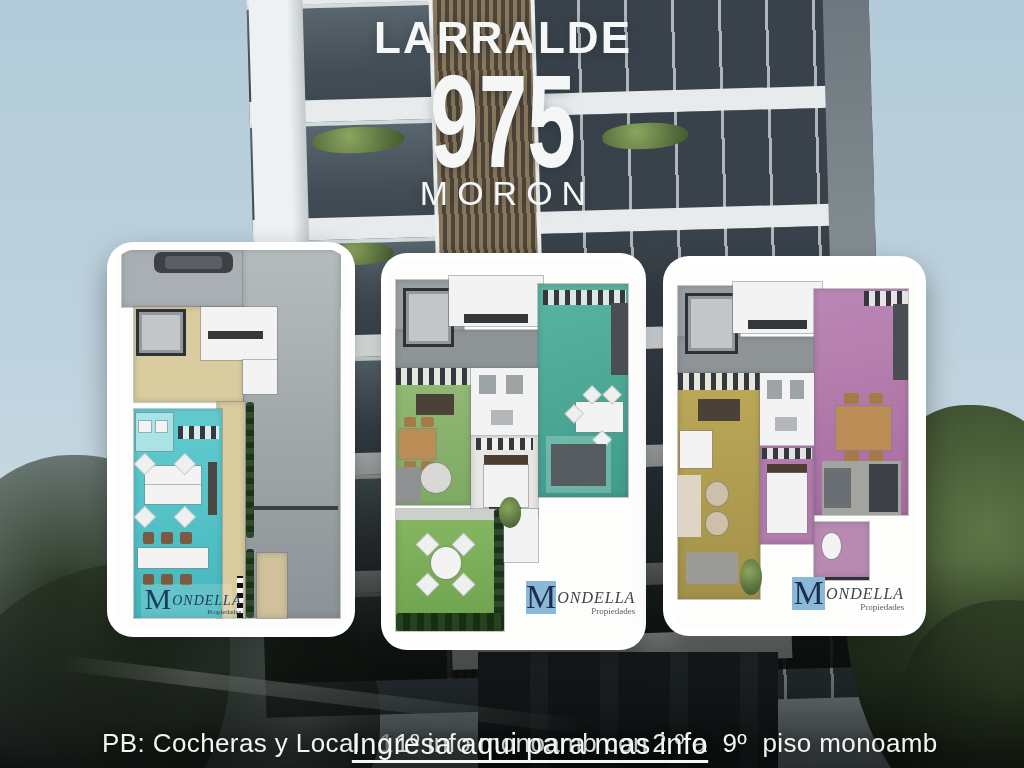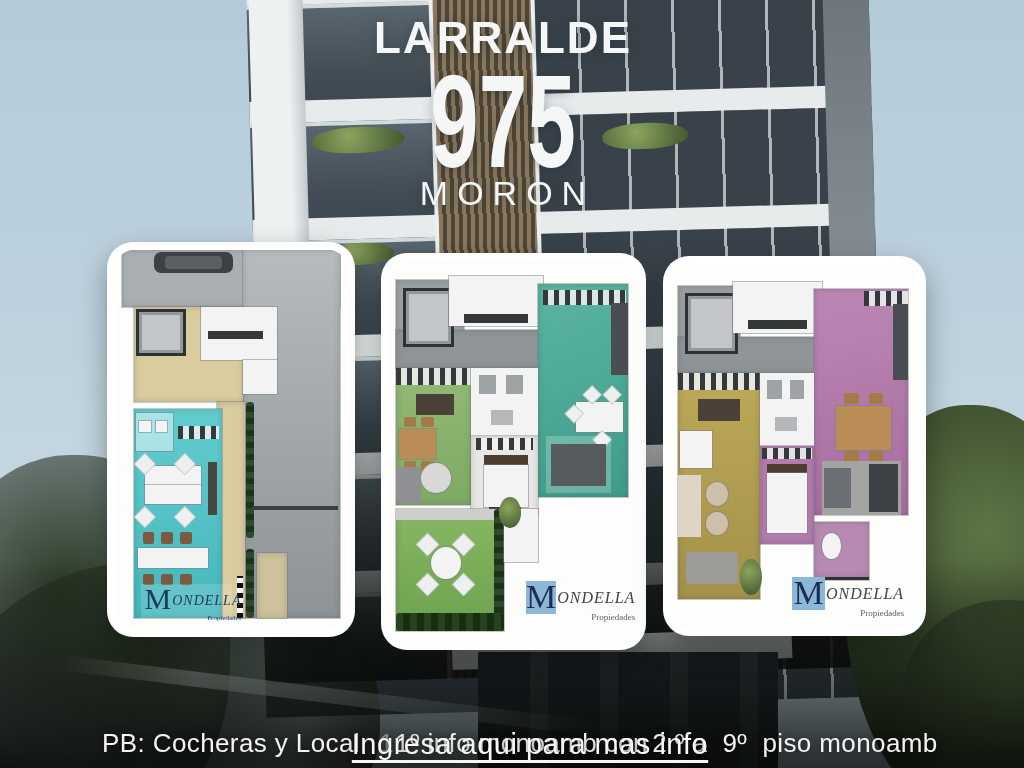--- a/index.html
+++ b/index.html
@@ -59,21 +59,21 @@
   .chairB{position:absolute;background:#7b5a42;border-radius:2px;}
   .hedge{position:absolute;background:repeating-linear-gradient(0deg,#2d4a2b 0 6px,#1c321b 6px 12px);border-radius:3px;}
   .dashes{position:absolute;background:repeating-linear-gradient(0deg,#101010 0 5px,#f4f4f4 5px 10px);}
   .car{position:absolute;background:#3d4145;border-radius:7px;}
   .car::before{content:"";position:absolute;left:14%;right:14%;top:20%;bottom:20%;background:#5a5f63;border-radius:4px;}
   .circle{border-radius:50%;}
   
   .logo{position:absolute;display:flex;align-items:flex-start;font-family:"Liberation Serif","DejaVu Serif",serif;z-index:5;}
   .logo .mword{display:flex;flex-direction:column;align-items:flex-end;margin-left:1px;}
   .logo .rest{letter-spacing:1px;line-height:1;font-style:italic;}
-  .logo .sub{line-height:1;margin-top:7px;}
+  .logo .sub{line-height:1;margin-top:1px;}
   .logoA{background:rgba(255,255,255,.15);padding:2px 4px;}
   .logoA .m{color:#1d3a5f;font-size:30px;line-height:.85;}
   .logoA .rest{color:#1d3a5f;font-size:14px;margin-top:8px;}
   .logoA .sub{color:#24465f;font-size:7px;}
   .logoB .sq{width:33px;height:33px;background:#8cb8d8;display:flex;align-items:flex-start;justify-content:center;}
   .logoB .m{color:#1c2f52;font-size:34px;line-height:.95;}
   .logoB .rest{color:#3e4449;font-size:16px;margin-top:9px;}
   .logoB .sub{color:#5a6166;font-size:9px;}
   
   .caption{position:absolute;z-index:25;color:#f2f4f2;font-size:26px;line-height:38px;text-align:center;

